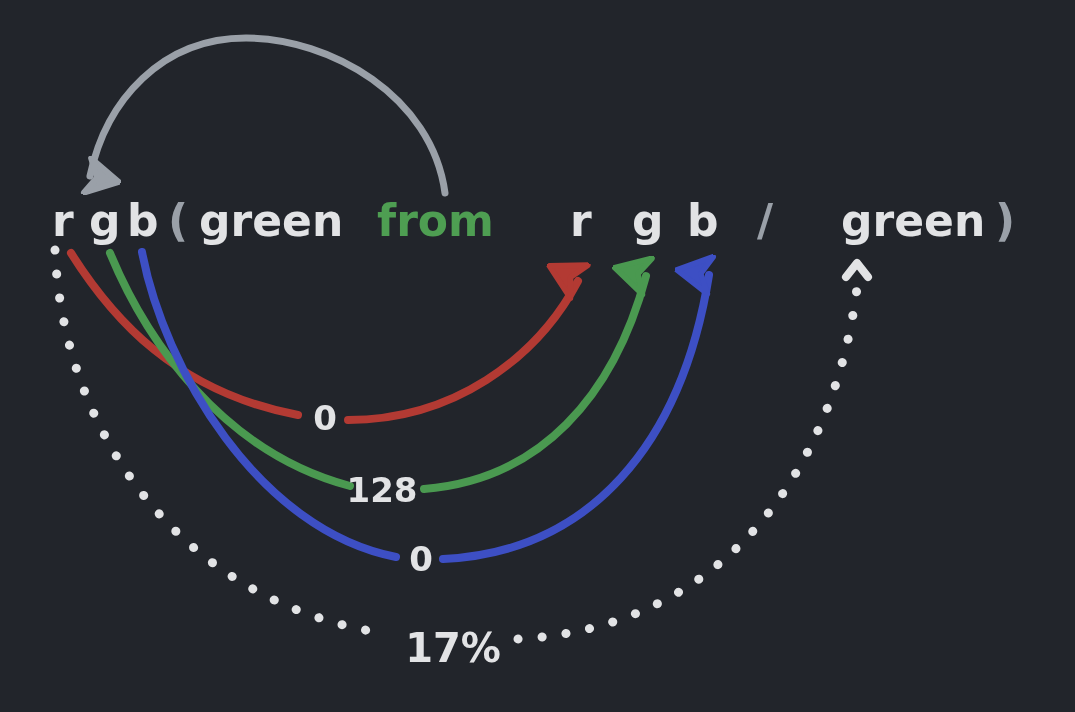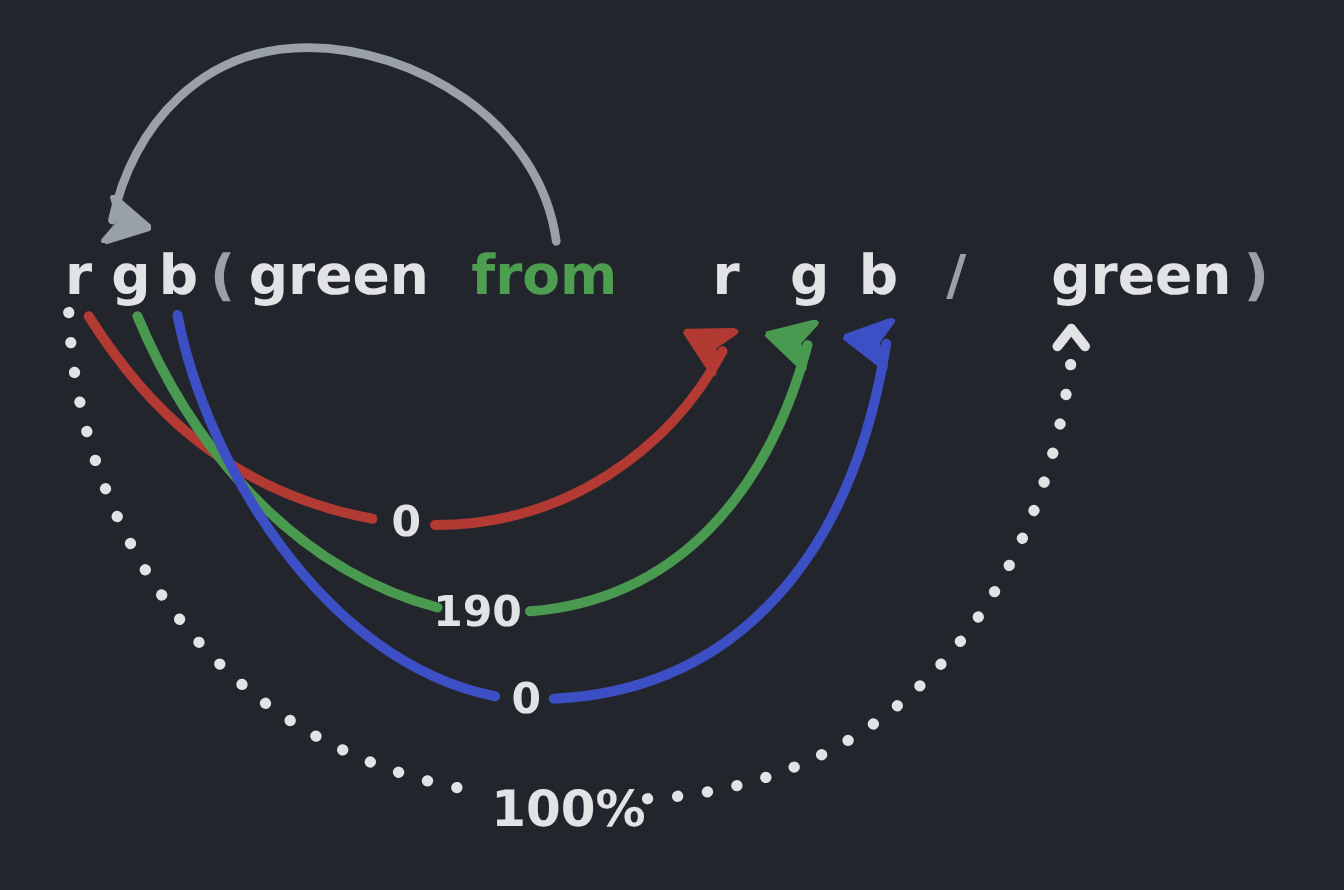--- a/index.html
+++ b/index.html
@@ -108,18 +108,18 @@
     <span class="syntax-text tok-white" style="left:570px; top:199px;">r</span>
     <span class="syntax-text tok-white" style="left:632px; top:199px;">g</span>
     <span class="syntax-text tok-white" style="left:687px; top:199px;">b</span>
     <span class="syntax-text tok-gray" style="left:757px; top:199px;">/</span>
     <span class="syntax-text tok-white" style="left:841px; top:199px;">green</span>
     <span class="syntax-text tok-gray" style="left:995px; top:199px;">)</span>
   </div>
 
   <div>
     <span class="value-label" style="left:305px; top:398px; width:40px;">0</span>
-    <span class="value-label" style="left:343px; top:470px; width:78px;">190</span>
+    <span class="value-label" style="left:343px; top:470px; width:78px;">128</span>
     <span class="value-label" style="left:401px; top:539px; width:40px;">0</span>
-    <span class="value-label big" style="left:393px; top:625px; width:120px;">100%</span>
+    <span class="value-label big" style="left:393px; top:625px; width:120px;">17%</span>
   </div>
 
 </div>
 
 </body></html>

